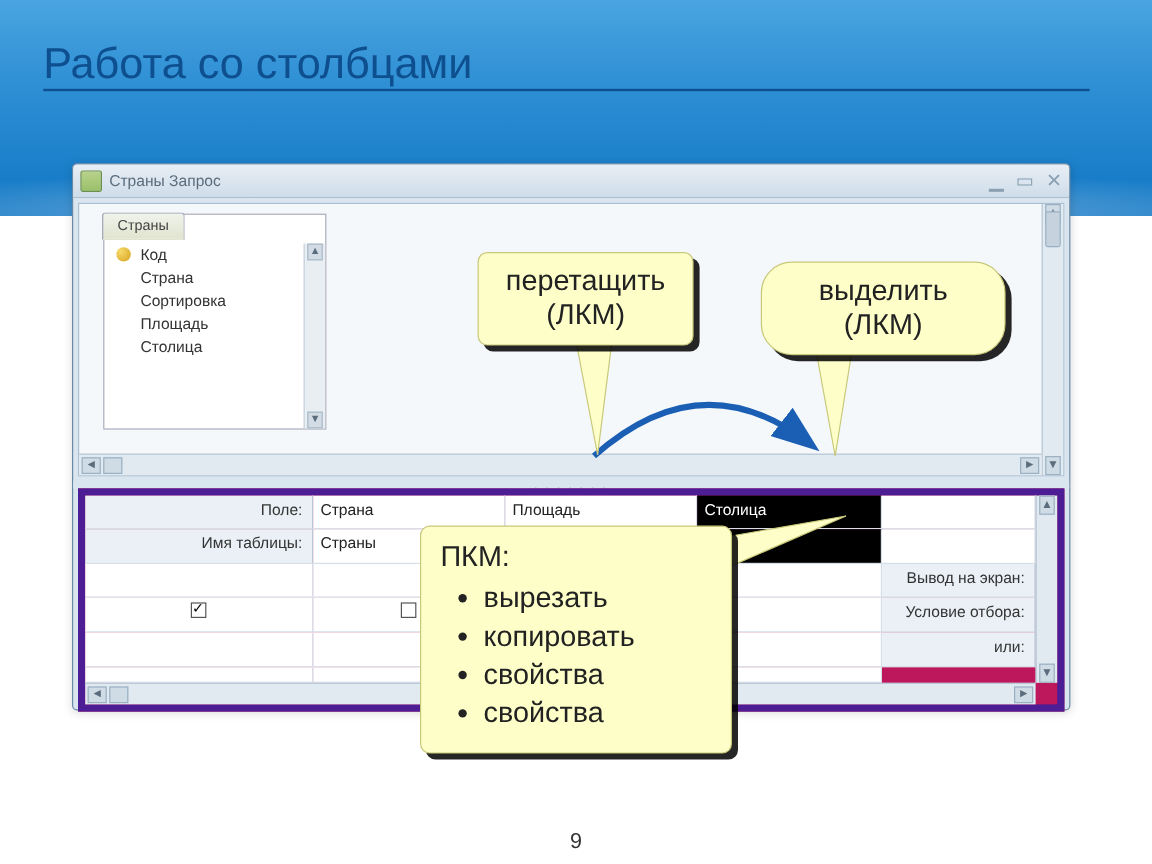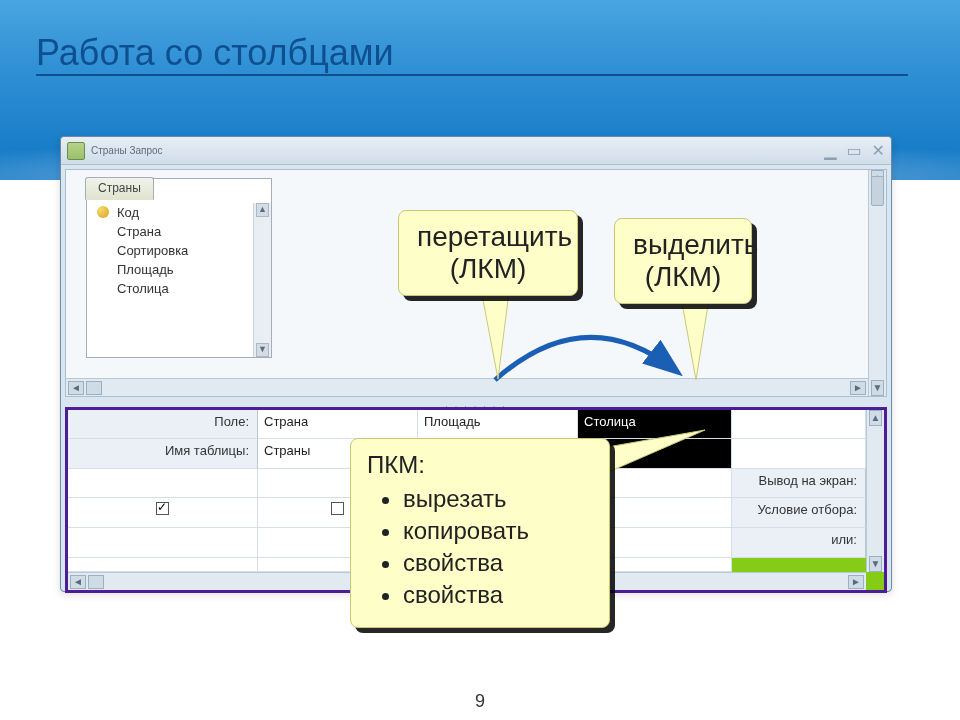--- a/index.html
+++ b/index.html
@@ -40,21 +40,21 @@
     height: 28px; display: flex; align-items: center; padding: 0 6px;
     background: linear-gradient(#e8eef5,#cfdde9);
     border-bottom: 1px solid #aabfd1;
     border-radius: 4px 4px 0 0;
   }
   .tb-icon {
     width: 18px; height: 18px; margin-right: 6px;
     background: linear-gradient(#b8d28a,#9ac06a);
     border: 1px solid #6a8f4a; border-radius: 2px;
   }
-  .tb-title { color: #5b6d7d; font-size: 10px; }
+  .tb-title { color: #5b6d7d; font-size: 13px; }
   .tb-btns { margin-left: auto; display: flex; gap: 10px; color: #8aa0b2; font-size: 16px; }
   .tb-btn { cursor: pointer; }
   .upper-pane {
     position: relative; height: 228px; border-bottom: 1px solid #aabfd1;
     background: #f5f8fb;
     margin: 4px; border: 1px solid #aabfd1;
   }
   .vbar-r { position: absolute; right: 0; top: 0; width: 18px; height: 100%; background: #e1e9f1; border-left: 1px solid #b8c8d6; }
   .vbar-r .thumb { position: absolute; left: 2px; right: 2px; top: 6px; height: 30px; background: #c6d3df; border: 1px solid #9bb1c3; border-radius: 2px; }
   .vbar-r .arrow { position: absolute; left: 2px; right: 2px; height: 16px; background: #cfdbe5; border: 1px solid #9bb1c3; text-align: center; font-size: 10px; color: #5b6d7d; line-height: 14px; }
@@ -77,42 +77,42 @@
   .tbx-list div { padding: 2px 0 2px 24px; position: relative; }
   .key-icon::before {
     content: ""; position: absolute; left: 4px; top: 3px; width: 12px; height: 12px;
     background: radial-gradient(circle at 30% 30%, #f6d96a, #d8a21d);
     border-radius: 50%;
   }
   .tbx-vbar { position: absolute; right: 0; top: 24px; bottom: 0; width: 18px; background: #e9eef3; border-left: 1px solid #c7d3dd; }
   .tbx-vbar .arrow { position: absolute; left: 2px; right: 2px; height: 14px; background: #d3dce4; border: 1px solid #a8bac9; font-size: 9px; text-align: center; color: #5b6d7d; }
   .splitter { height: 6px; background: #d9e5ef; text-align: center; font-size: 9px; color: #8aa0b2; letter-spacing: 2px; }
   .lower-pane {
-    position: relative; height: 186px; background: #84cc16;
-    margin: 0 4px 4px; border: 3px solid #4c1d95;
+    position: relative; height: 186px; background: #be185d;
+    margin: 0 4px 4px; border: 6px solid #4c1d95;
   }
   .grid { position: absolute; inset: 0 18px 18px 0; display: grid; grid-template-columns: 190px 160px 160px 154px 1fr; }
   .rlabel { text-align: right; padding: 4px 8px 4px 4px; font-size: 13px; color: #333; border-bottom: 1px solid #d6dfe8; border-right: 1px solid #b8c8d6; background: #eaf0f6; }
   .gcell { padding: 4px 6px; font-size: 13px; color: #222; border-bottom: 1px solid #d6dfe8; border-right: 1px solid #d6dfe8; background: #fff; }
   .gcell.sel { background: #000; color: #fff; }
   .chk { display: inline-block; width: 13px; height: 13px; border: 1px solid #555; background: #fff; position: relative; }
   .chk.on::after { content: "✓"; position: absolute; top: -3px; left: 0; font-size: 12px; color: #000; }
   .gcell.sel .chk { border-color: #fff; }
   .gcell.sel .chk.on::after { color: #fff; }
   .lower-pane .vbar-r { top: 0; height: calc(100% - 18px); }
   .lower-pane .hbar-b { left: 0; right: 18px; }
   .callout {
     position: absolute; z-index: 50;
     background: #feffc8; border: 1px solid #c8c87a;
     border-radius: 8px; box-shadow: 5px 5px 0 rgba(0,0,0,.85);
-    font-size: 28px; color: #222; text-align: center;
+    font-size: 24px; color: #222; text-align: center;
   }
   .callout.small { padding: 10px 18px; }
   #callout-drag { top: 210px; left: 398px; width: 180px; }
-  #callout-select { top: 218px; left: 614px; width: 138px; }
+  #callout-select { top: 218px; left: 634px; width: 204px; border-radius: 26px; }
   #callout-menu {
     top: 438px; left: 350px; width: 260px; padding: 12px 16px 16px;
     text-align: left; font-size: 24px;
   }
   #callout-menu ul { list-style: disc; margin: 4px 0 0 36px; }
   #callout-menu li { padding: 2px 0; }
   .pointer {
     position: absolute; z-index: 49;
   }
   .page-num {

